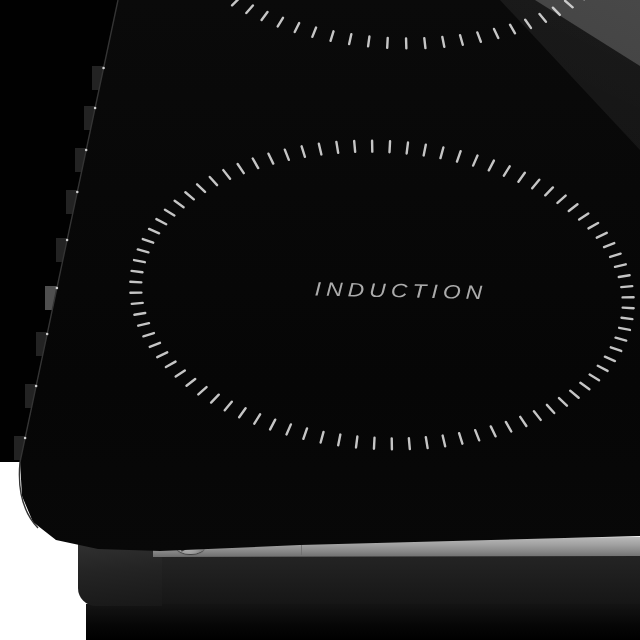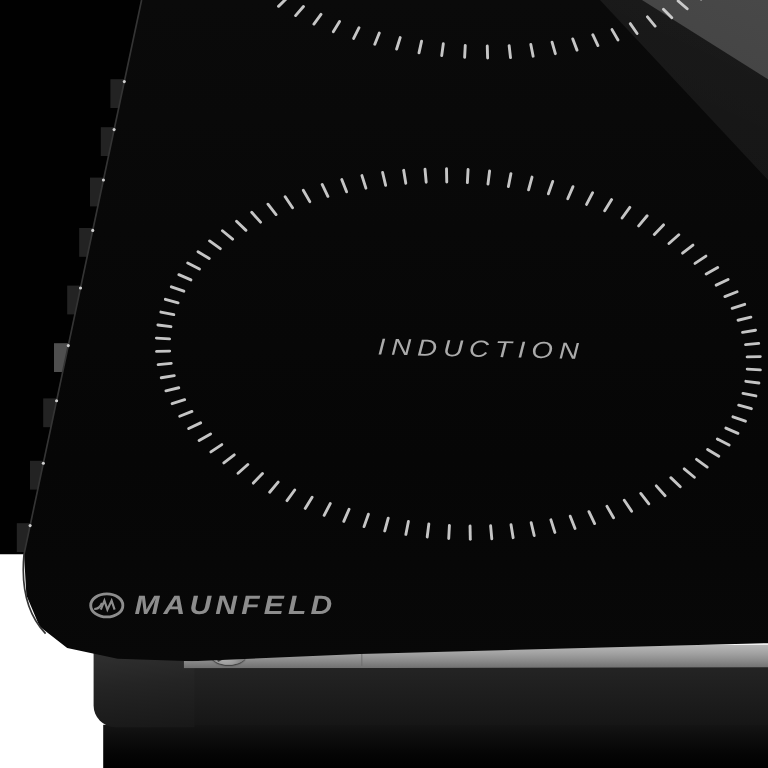--- a/index.html
+++ b/index.html
@@ -242,21 +242,13 @@
       <circle cx="77.27272727272728" cy="192" r="1.3" fill="#cfcfcf"></circle>
       <circle cx="67.0909090909091" cy="240" r="1.3" fill="#cfcfcf"></circle>
       <circle cx="56.90909090909091" cy="288" r="1.3" fill="#cfcfcf"></circle>
       <circle cx="47.151515151515156" cy="334" r="1.3" fill="#cfcfcf"></circle>
       <circle cx="36.121212121212125" cy="386" r="1.3" fill="#cfcfcf"></circle>
       <circle cx="25.090909090909093" cy="438" r="1.3" fill="#cfcfcf"></circle>
     </svg>
 
   <div class="induction-label" style="color: rgb(171, 171, 171);">INDUCTION</div>
 
-  <div class="brand-logo">
-    <svg class="emblem" viewBox="0 0 30 23">
-      <ellipse cx="15" cy="11.5" rx="13.4" ry="9.6" fill="none" stroke="#8d8d8d" stroke-width="2.4"></ellipse>
-      <path d="M4.5 14.5 Q9 14.5 11 9.5" fill="none" stroke="#8d8d8d" stroke-width="1.8"></path>
-      <path d="M10 15 L13 7.5 L15.5 15 L19 7.5 L21.5 15" fill="none" stroke="#8d8d8d" stroke-width="1.8" stroke-linejoin="miter"></path>
-    </svg>
-    <div class="brand-name" style="color: rgb(141, 141, 141);">MAUNFELD</div>
-  </div>
 </div>
 
 </body></html>

